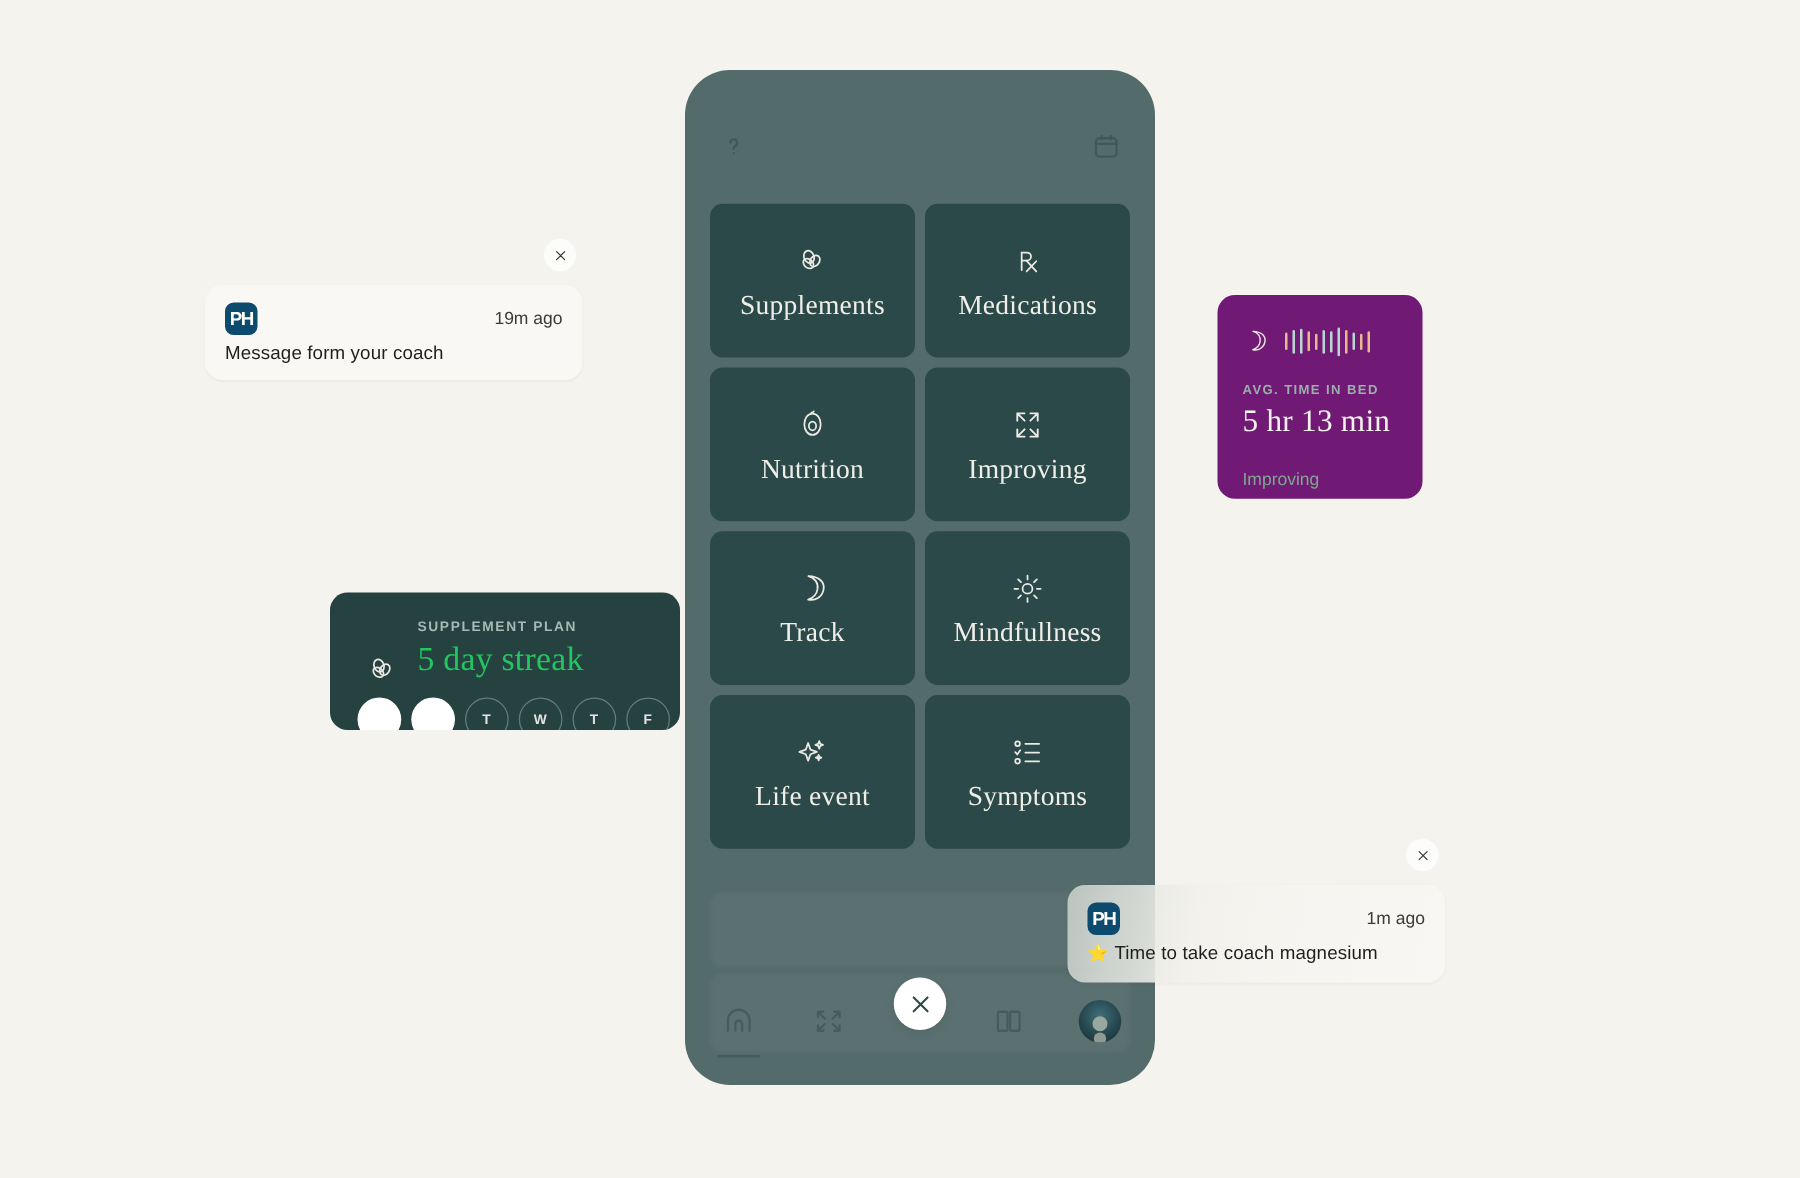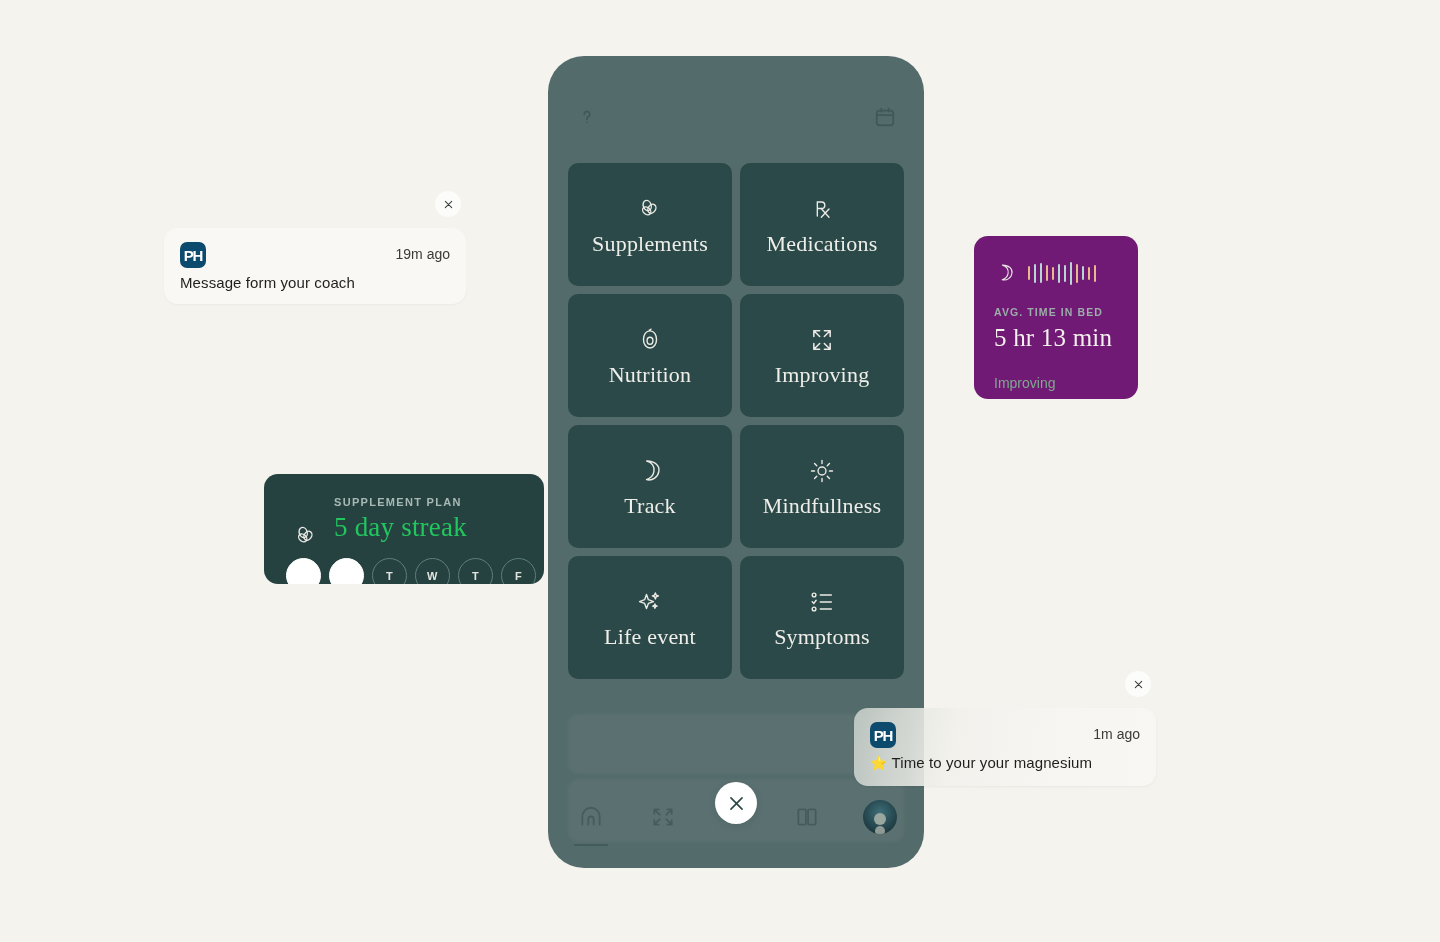--- a/index.html
+++ b/index.html
@@ -450,21 +450,21 @@
         <path d="M5 5l14 14M19 5L5 19"></path>
       </svg>
     </span>
   </div>
 
   <div class="notif notif-2">
     <div class="notif-row">
       <span class="brand">PH</span>
       <span class="notif-time">1m ago</span>
     </div>
-    <div class="notif-text"><span class="notif-star">⭐</span> <span>Time to your your magnesium</span></div>
+    <div class="notif-text"><span class="notif-star">⭐</span> <span>Time to take coach magnesium</span></div>
   </div>
   <div class="notif-close close-2">
     <span>
       <svg viewBox="0 0 24 24" fill="none" stroke="currentColor" stroke-width="2.2" stroke-linecap="round">
         <path d="M5 5l14 14M19 5L5 19"></path>
       </svg>
     </span>
   </div>
 
 </div>

